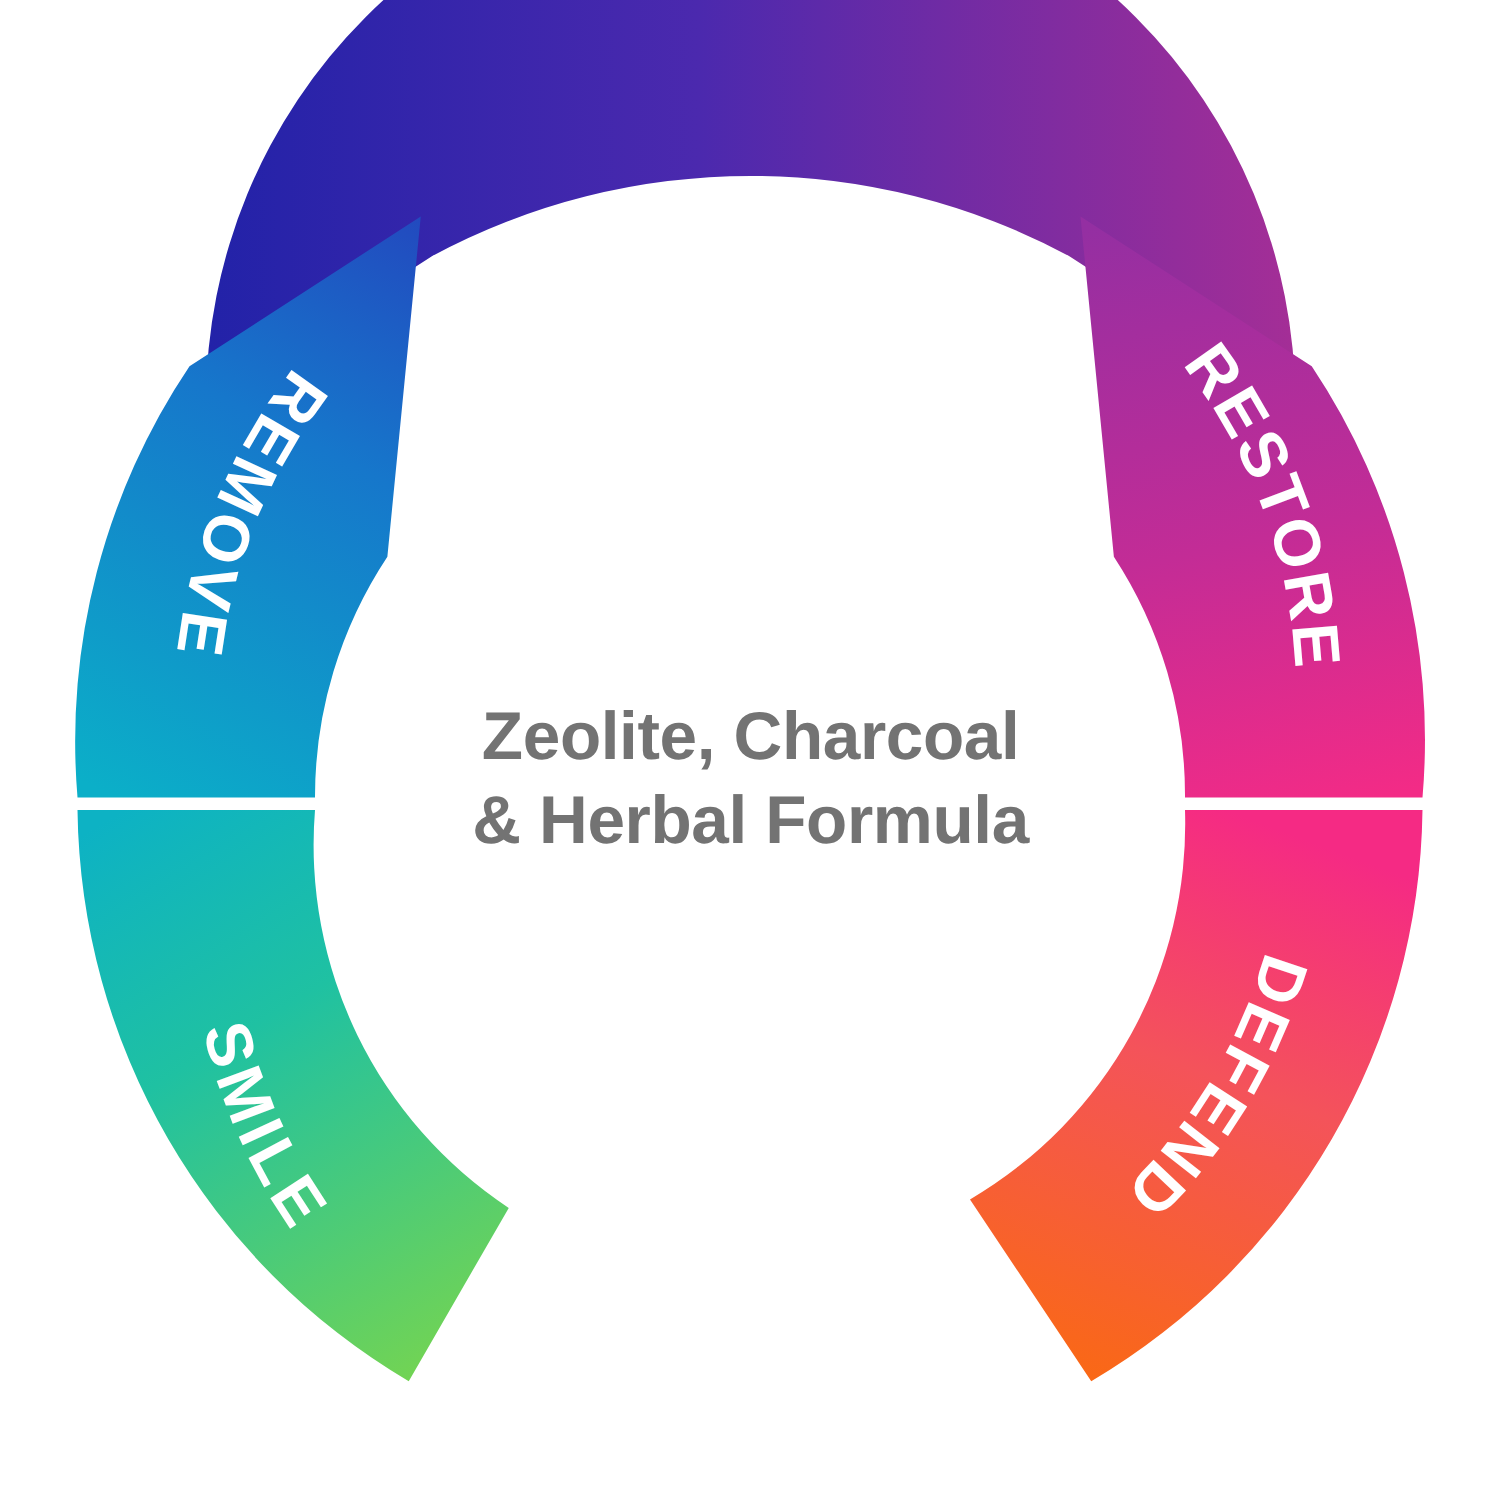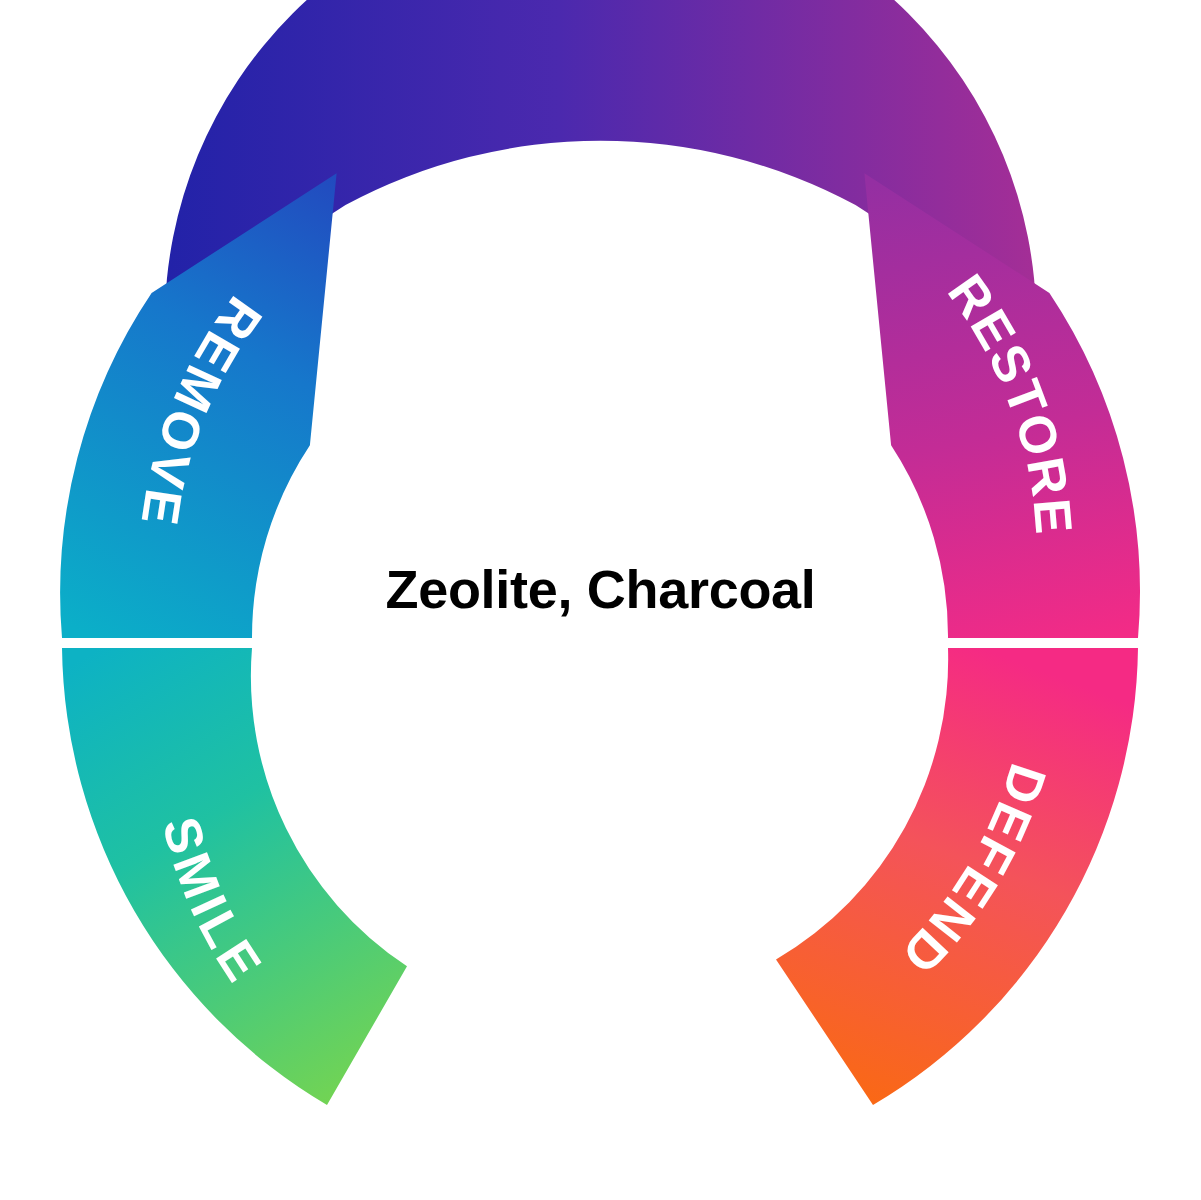--- a/index.html
+++ b/index.html
@@ -47,21 +47,21 @@
   #center-text {
     position: absolute;
     left: 300px;
     top: 556px;
     width: 601px;
     text-align: center;
     font-family: "Liberation Sans", sans-serif;
     font-weight: 700;
     font-size: 54px;
     line-height: 1.24;
-    color: #000000;
+    color: #737373;
     letter-spacing: -0.3px;
   }
   #center-text .line {
     display: block;
     white-space: nowrap;
   }
 </style>
 </head>
 <body>
 
@@ -165,15 +165,16 @@
                A 538 538 0 0 0 1138.0 648.0
                Z"></path>
       <text class="segment-label side" text-anchor="middle" dominant-baseline="middle">
         <textPath href="#tp-defend" startOffset="50%">DEFEND</textPath>
       </text>
     </g>
   </svg>
 
   <div id="center-text">
     <span class="line">Zeolite, Charcoal</span>
+    <span class="line">&amp; Herbal Formula</span>
   </div>
 
 </div>
 
 </body></html>

